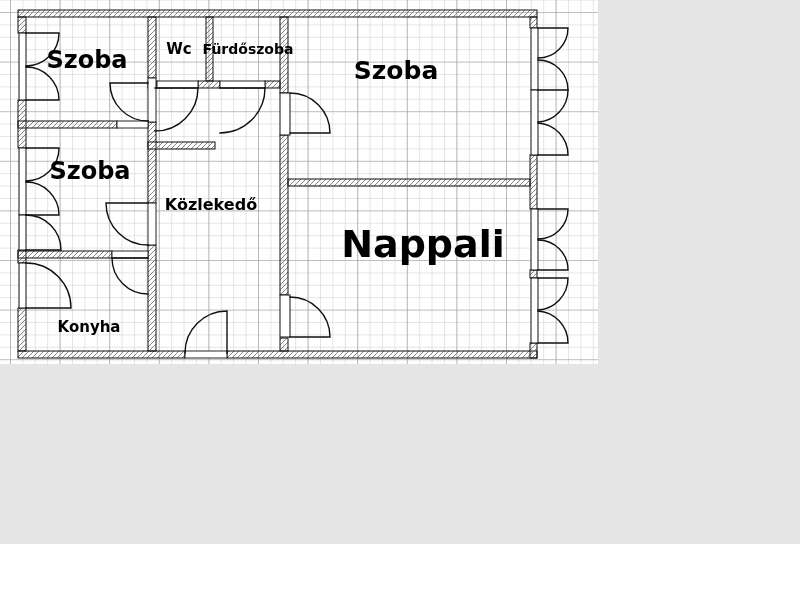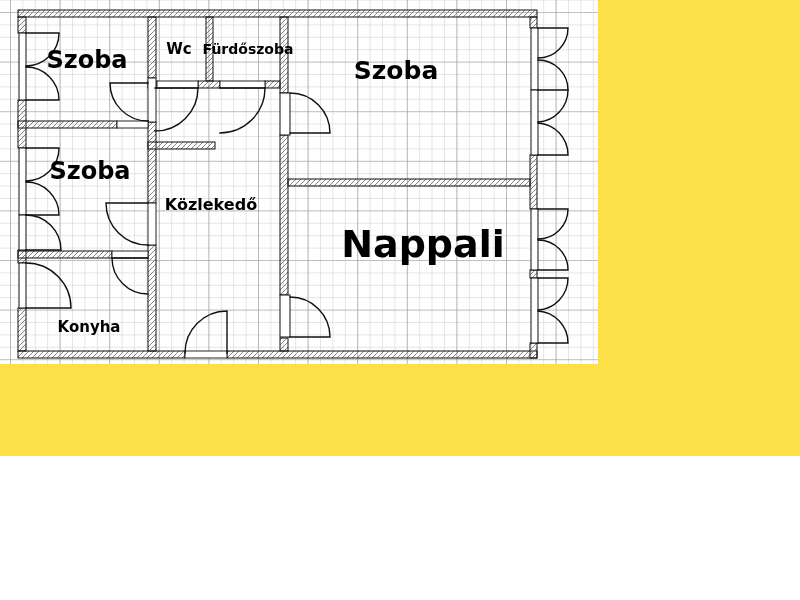--- a/index.html
+++ b/index.html
@@ -1,16 +1,16 @@
 <!DOCTYPE html>
 <html><head>
 <meta charset="utf-8">
 <style>
   html,body{margin:0;padding:0;background:#fff;}
-  #canvas{position:relative;width:800px;height:456px;background:#fde047;overflow:hidden;}
+  #canvas{position:relative;width:800px;height:544px;background:#e5e5e5;overflow:hidden;}
   svg{display:block;}
   text{font-family:"DejaVu Sans","Liberation Sans",sans-serif;font-weight:600;fill:#000;}
   .lbl-big{font-size:24px;}
   .lbl-big2{font-size:25px;}
   .lbl-huge{font-size:38px;}
   .lbl-med{font-size:16px;}
   .lbl-sm{font-size:15px;}
   .lbl-xs{font-size:14px;}
   .wall{fill:url(#hatch);stroke:#111;stroke-width:1;}
   .open{fill:#fff;stroke:#111;stroke-width:0.9;}

